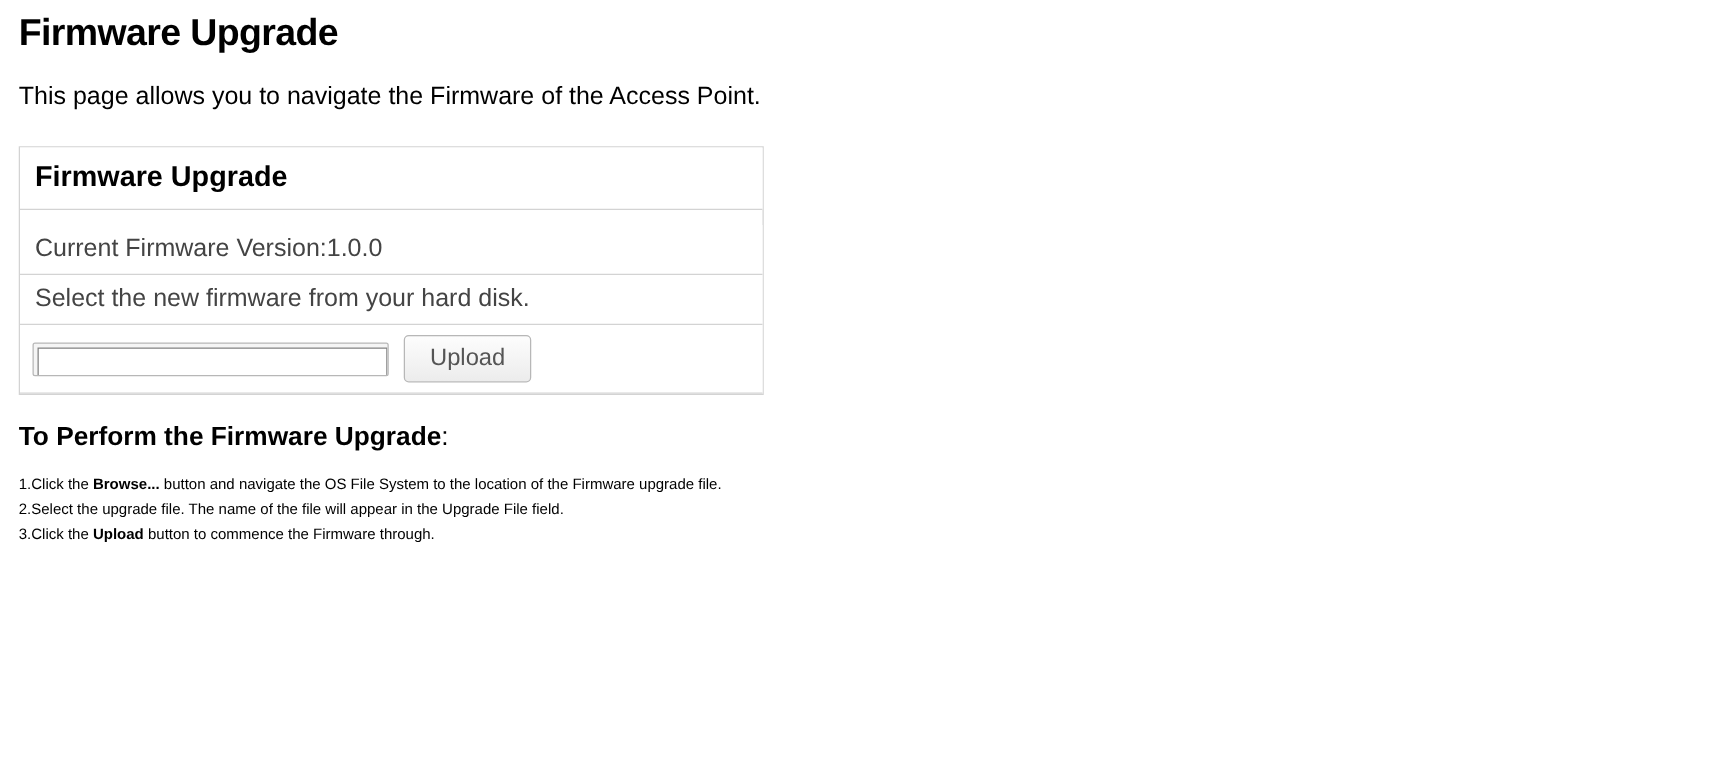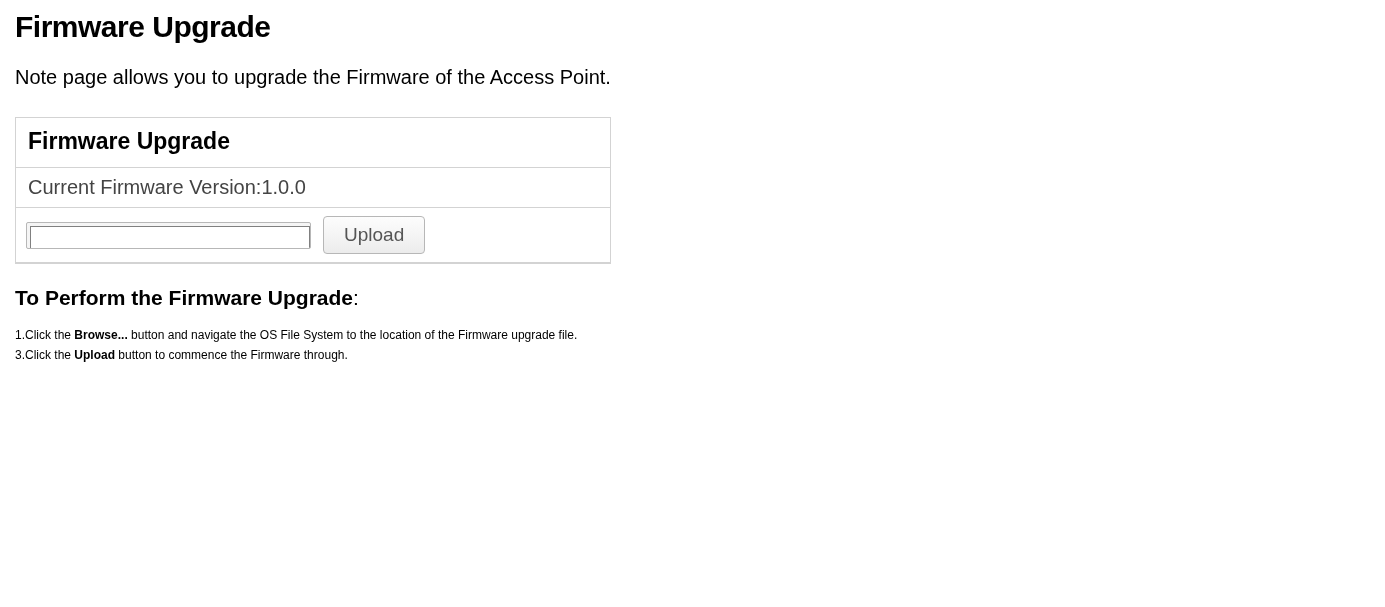--- a/index.html
+++ b/index.html
@@ -42,20 +42,21 @@
       background: #fff;
     }
     .panel-row {
       font-size: 20px;
       color: #444;
       border-bottom: 1px solid #d3d3d3;
       background: #fff;
     }
     .panel-row.version {
       padding: 8px 12px;
+      margin-top: 12px;
     }
     .panel-row.instruct {
       padding: 8px 12px;
     }
     .panel-row.upload-row {
       padding: 8px 10px;
       display: flex;
       align-items: center;
       gap: 12px;
     }
@@ -122,40 +123,42 @@
     }
     .bold {
       font-weight: bold;
     }
   </style>
 </head>
 <body>
 
 <h1 class="page-title">Firmware Upgrade</h1>
 
-<p class="intro-text">Note page allows you to upgrade the Firmware of the Access Point.</p>
+<p class="intro-text">This page allows you to navigate the Firmware of the Access Point.</p>
 
 <div class="panel">
   <div class="panel-header">Firmware Upgrade</div>
   <div class="panel-row version">
     <span>Current Firmware Version:</span><span>1.0.0</span>
   </div>
+  <div class="panel-row instruct">Select the new firmware from your hard disk.</div>
   <div class="panel-row upload-row">
     <span class="file-composite">
       <input type="text" class="file-path" readonly="" value="" style="">
       <button class="browse-btn">瀏覽</button>
     </span>
     <button class="upload-btn">Upload</button>
   </div>
 </div>
 
 <div class="section-heading">
   <span class="bold-part">To Perform the Firmware Upgrade</span><span>:</span>
 </div>
 
 <div class="instructions">
   <div class="line">
     <span>1.Click the </span><span class="bold">Browse...</span><span> button and navigate the OS File System to the location of the Firmware upgrade file.</span>
   </div>
+  <div class="line">2.Select the upgrade file. The name of the file will appear in the Upgrade File field.</div>
   <div class="line">
     <span>3.Click the </span><span class="bold">Upload</span><span> button to commence the Firmware through.</span>
   </div>
 </div>
 
 </body></html>

